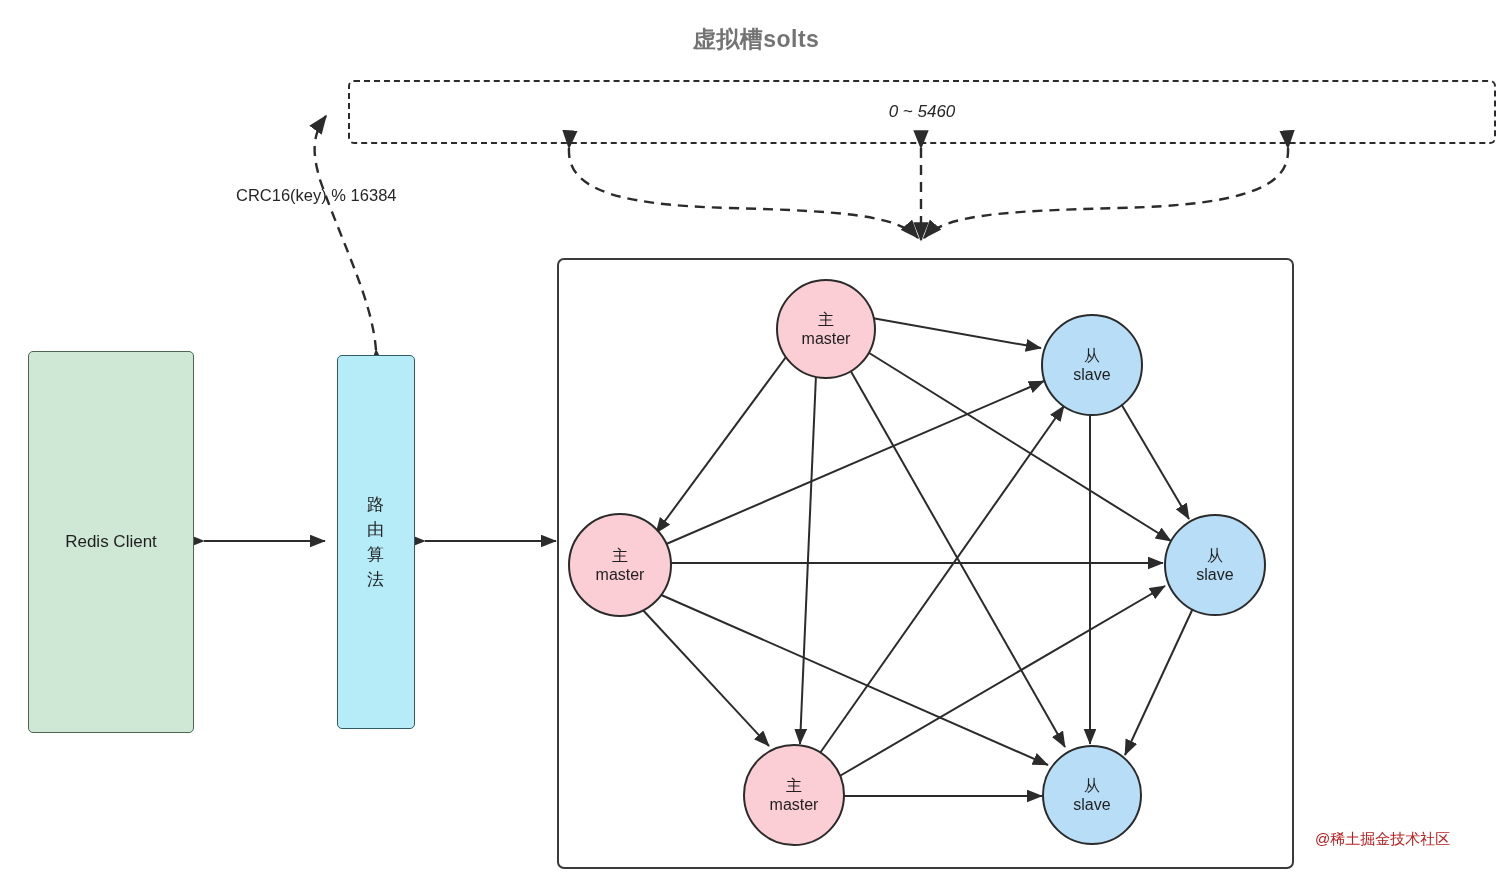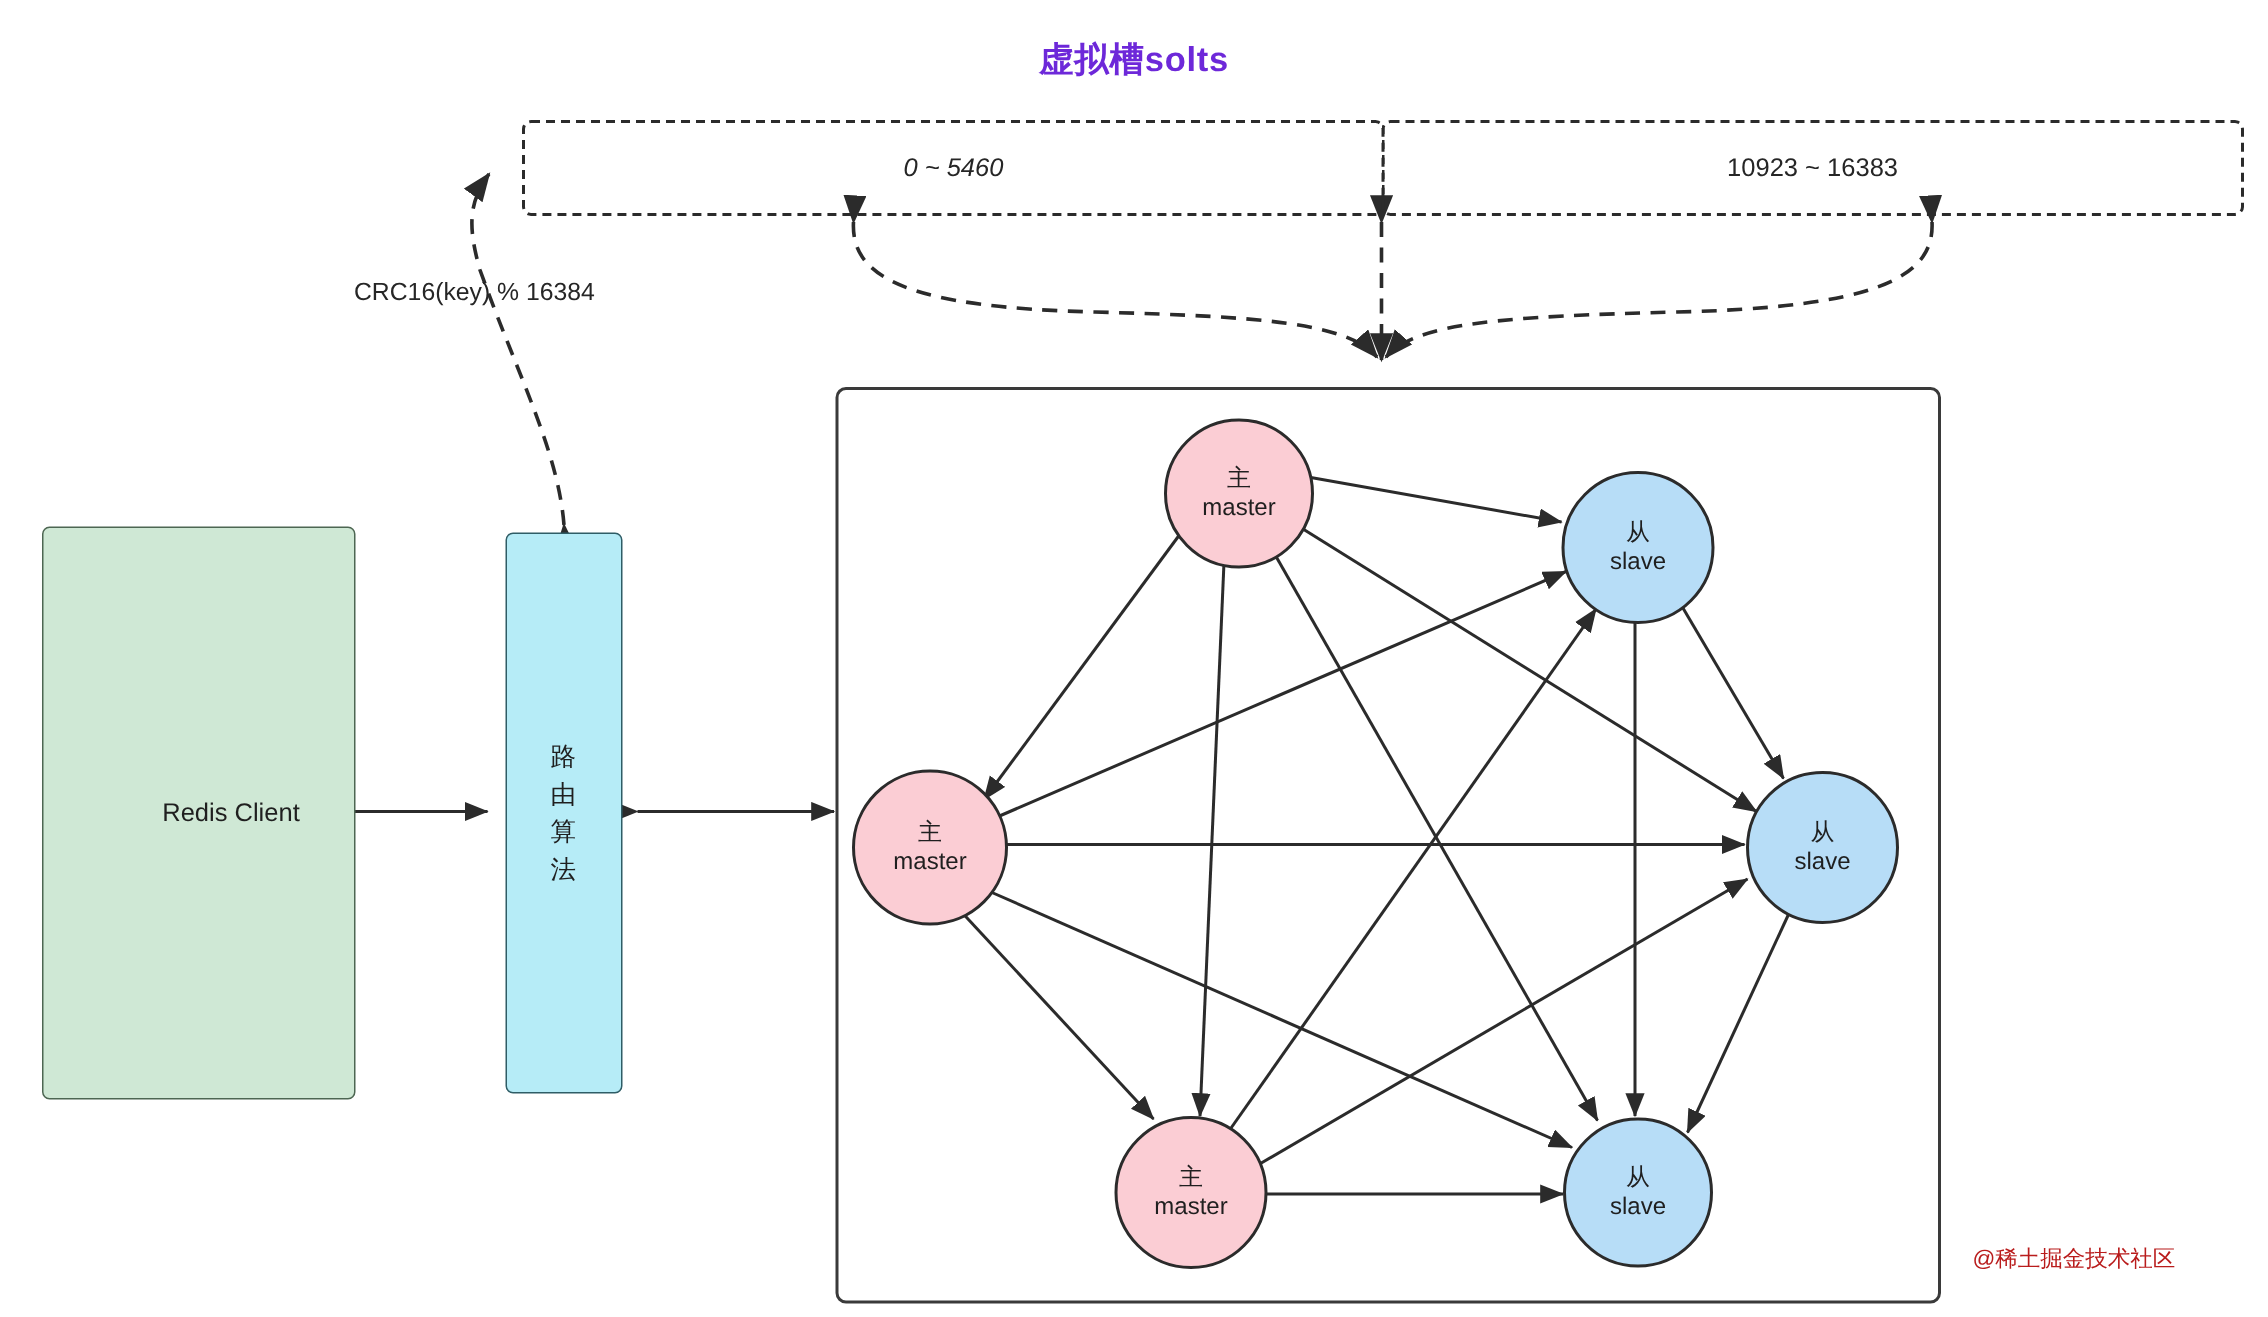--- a/index.html
+++ b/index.html
@@ -29,21 +29,21 @@
   
   .diagram-title {
     position: absolute;
     left: 0;
     top: 24px;
     width: 1512px;
     text-align: center;
     font-size: 23px;
     font-weight: bold;
     letter-spacing: .5px;
-    color: #6d28d9;
+    color: #737373;
   }
 
   
   .slot-row {
     position: absolute;
     left: 348px;
     top: 80px;
     width: 1148px;
     height: 64px;
     display: flex;
@@ -80,21 +80,20 @@
     width: 164px;
     height: 380px;
     background: #cfe8d5;
     border: 1.6px solid #4d6652;
     border-radius: 5px;
     display: flex;
     align-items: center;
     justify-content: center;
     font-size: 17px;
     color: #1f1f1f;
-    padding-left: 43px;
   }
   .router-box {
     position: absolute;
     left: 337px;
     top: 355px;
     width: 76px;
     height: 372px;
     background: #b6ecf7;
     border: 1.6px solid #2f5d66;
     border-radius: 5px;
@@ -224,21 +223,20 @@
       <line x1="1090" y1="412" x2="1090" y2="744"></line>
 
       <line x1="1194" y1="606" x2="1125" y2="755"></line>
     </g>
   </svg>
 
   <div class="diagram-title">虚拟槽solts</div>
 
   <div class="slot-row">
     <div class="slot-box">0 ~ 5460</div>
-    <div class="slot-box">10923 ~ 16383</div>
   </div>
 
   <div class="crc-label">CRC16(key) % 16384</div>
 
   <div class="client-box">
     <span>Redis Client</span>
   </div>
 
   <div class="router-box">
     <span class="vtext">

